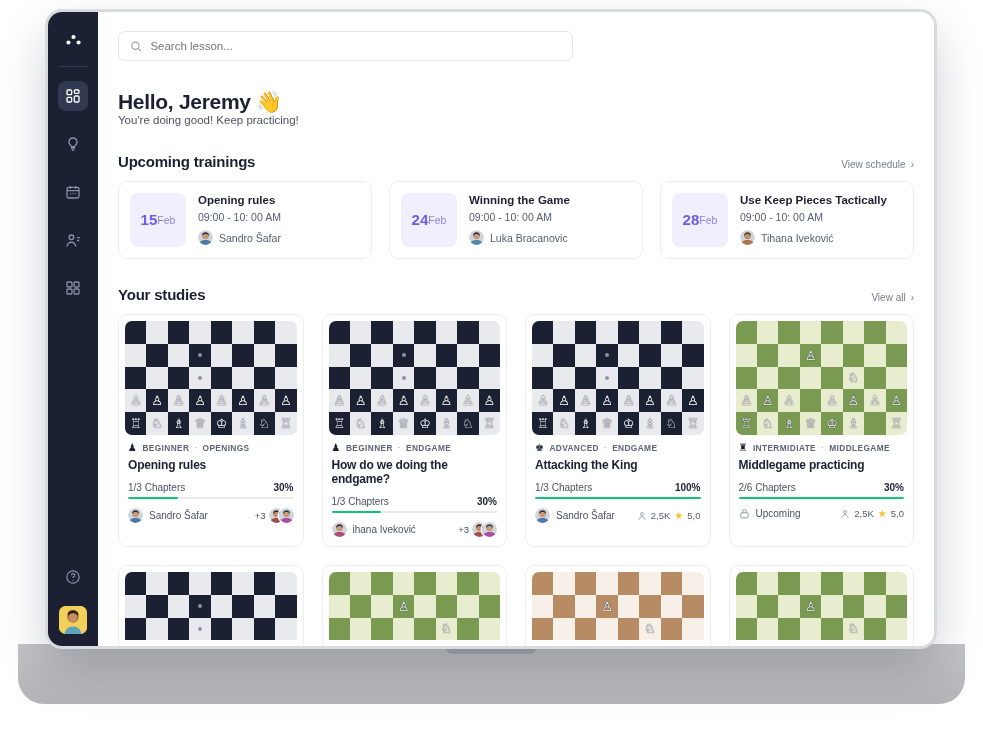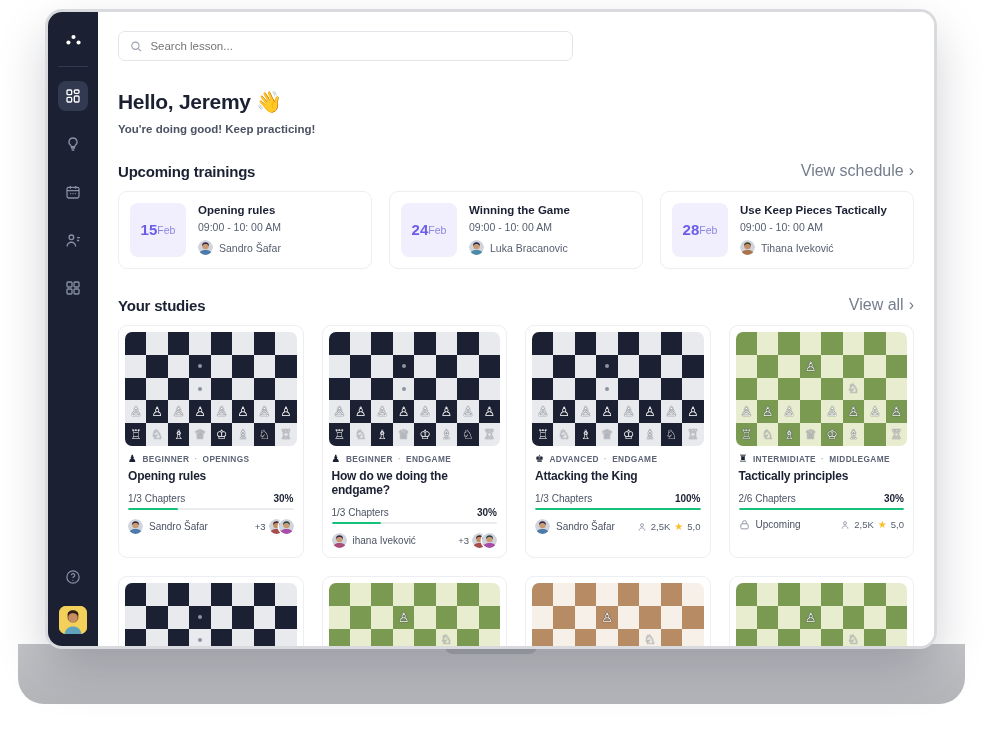--- a/index.html
+++ b/index.html
@@ -72,25 +72,25 @@
   .dot { position:absolute; right:-1px; top:-1px; width:5px; height:5px; border-radius:50%; background:#f4511e; }
   .invite { font-size: 12px; font-weight: bold; color: #1b2132; cursor: pointer; }
   .btn-primary {
     background: #f4511e; color:#fff; font-size: 12px; font-weight: bold;
     padding: 8px 14px; border-radius: 7px; border: none; cursor: pointer;
     font-family: "Liberation Sans", sans-serif;
   }
 
   .content { padding: 10px 20px 0 20px; height: calc(100% - 68px); overflow: hidden; }
   .hello { font-size: 21px; font-weight: bold; color: #1b2132; letter-spacing: -0.3px; }
-  .subtitle { font-size: 11.5px; color: #4b5263; margin-top: 9px; font-weight: bold; }
+  .subtitle { font-size: 11.5px; color: #4b5263; margin-top: 0; }
 
   .sec-head { display:flex; align-items:flex-end; margin-top: 27px; margin-bottom: 11px; }
   .sec-title { font-size: 15px; font-weight: bold; color: #1b2132; letter-spacing:-0.2px; }
-  .sec-link { margin-left:auto; font-size: 16px; color: #757d8c; display:flex; align-items:center; gap:5px; cursor:pointer; }
+  .sec-link { margin-left:auto; font-size: 10px; color: #757d8c; display:flex; align-items:center; gap:5px; cursor:pointer; }
 
   
   .trainings { display: grid; grid-template-columns: repeat(3, 1fr); gap: 17px; }
   .tcard {
     border: 1px solid #eceef2; border-radius: 9px; padding: 11px;
     display: flex; gap: 12px; background:#fff;
   }
   .datebox {
     width: 56px; height: 54px; background: #f1effd; border-radius: 8px;
     display:flex; flex-direction:row; align-items:center; justify-content:center; flex:0 0 56px;
@@ -1117,21 +1117,21 @@
                   </div>
       </div>
     </div>
     <div class="sbody">
       <div class="meta">
         <span style="font-family:'DejaVu Sans',sans-serif;font-size:10px;color:#1b2132;line-height:1">♜</span>
         <span>INTERMIDIATE</span>
         <span class="sep">·</span>
         <span>MIDDLEGAME</span>
       </div>
-      <div class="stitle">Tactically principles</div>
+      <div class="stitle">Middlegame practicing</div>
       <div class="chapline">
         <span class="chap">2/6 Chapters</span>
         <span class="pct">30%</span>
       </div>
       <div class="bar">
                   <i style="width:100%"></i>
                 </div>
       <div class="footline">
       <svg class="lock" viewBox="0 0 24 24" fill="none" stroke="currentColor" stroke-width="2">
         <rect x="4" y="10.5" width="16" height="11" rx="2.5"></rect>

